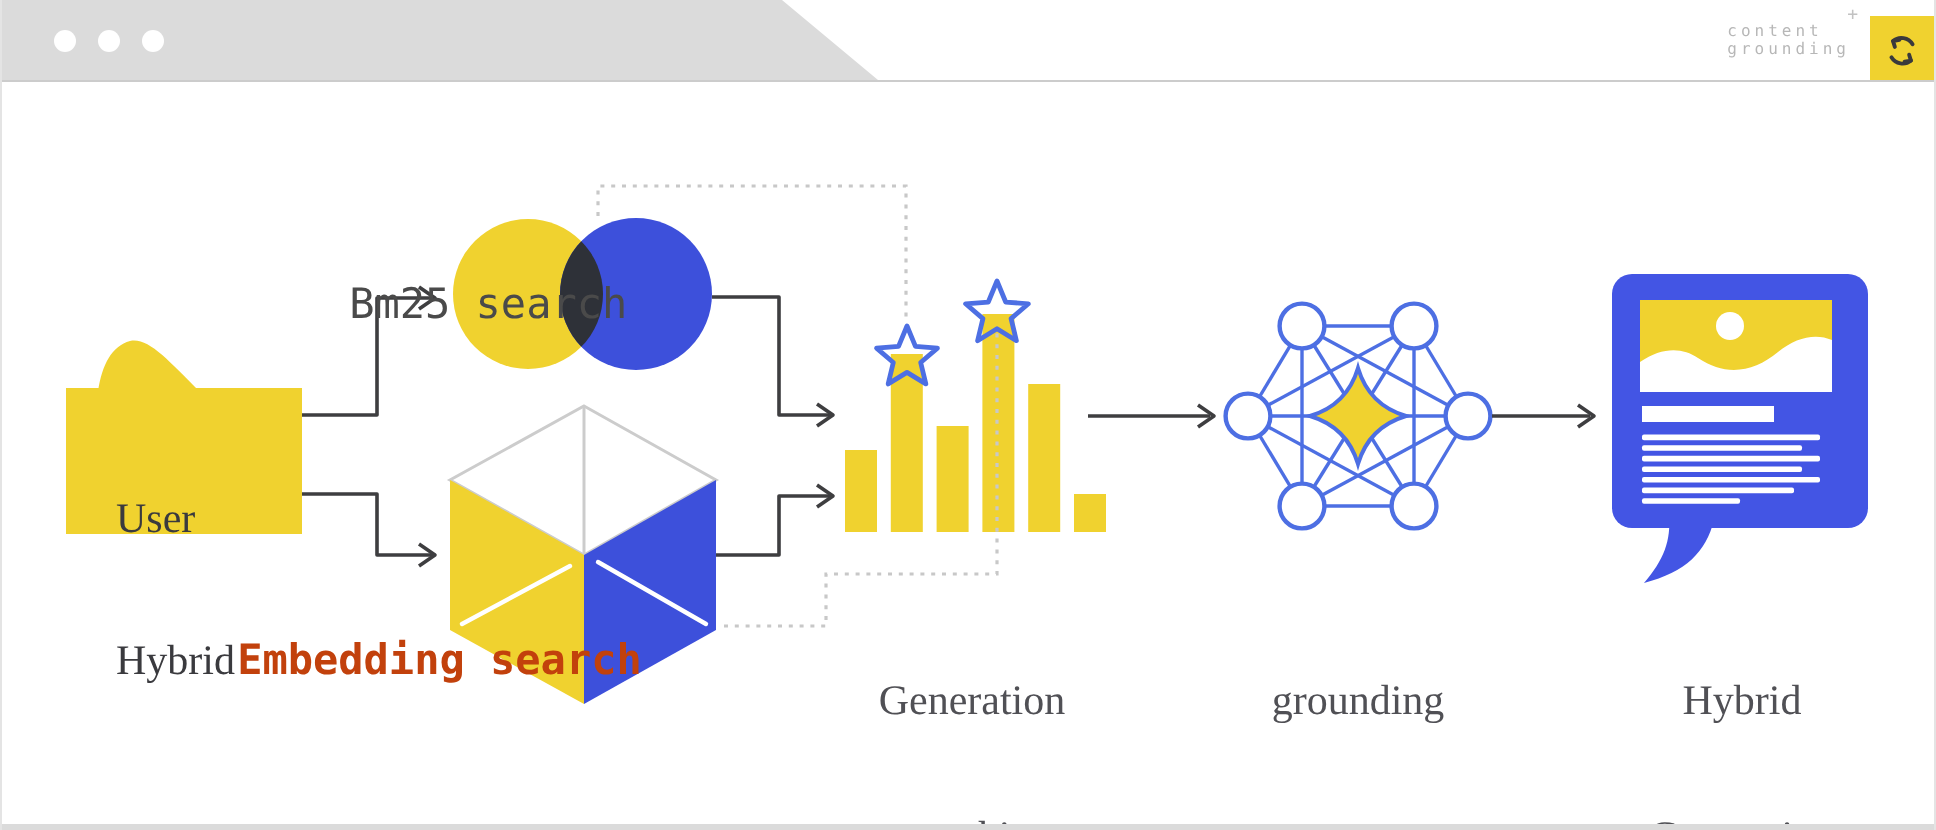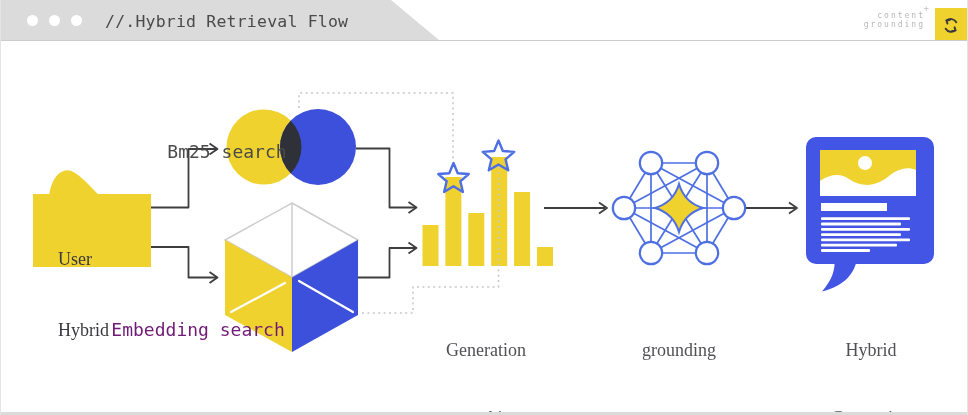--- a/index.html
+++ b/index.html
@@ -22,52 +22,51 @@
     position:absolute;top:40px;left:0;width:100%;height:1px;background:#cccccc;
   }
   .dot{
     position:absolute;top:14.5px;width:11px;height:11px;border-radius:50%;background:#ffffff;
   }
   .win-title{
     position:absolute;top:12px;left:104px;font-size:16.5px;color:#4a4a4a;
     letter-spacing:0.2px;white-space:pre;
   }
   .brand{
-    position:absolute;top:11px;right:42px;text-align:right;color:#b7b7b7;
+    position:absolute;top:11px;right:42px;text-align:left;color:#b7b7b7;
     font-size:8px;line-height:9px;letter-spacing:2px;font-family:"DejaVu Sans Mono",monospace;
   }
   .brand-mark{
     position:absolute;top:3px;right:38px;color:#c2c2c2;font-size:9px;letter-spacing:0;
   }
   .sync-badge{
     position:absolute;top:8px;right:0;width:32px;height:33px;background:#F0D22F;
     display:flex;align-items:center;justify-content:center;
   }
   
   .lbl{
-    position:absolute;color:#505055;font-size:18px;line-height:22.5px;white-space:pre;
+    position:absolute;color:#505055;font-size:21px;line-height:22.5px;white-space:pre;
   }
   .lbl .ln{display:block;font-family:Liberation Serif, serif;}
   .center{text-align:center;}
   .bottom-strip{
     position:absolute;bottom:0;left:0;width:100%;height:3px;background:#dbdbdb;
   }
   svg{position:absolute;top:0;left:0;}
 </style>
 </head>
 <body>
 
 <div id="canvas">
 
   <div class="titlebar">
     <div class="titlebar-shape"></div>
     <div class="dot" style="left:25.5px"></div>
     <div class="dot" style="left:47.5px"></div>
     <div class="dot" style="left:69.5px"></div>
-    <span class="win-title">//.Hybrid Retrieval Flow</span>
     <span class="brand-mark">+</span>
     <div class="brand">
       <span class="ln">content</span><br>
       <span class="ln">grounding</span>
     </div>
     <div class="sync-badge">
       <svg width="26" height="26" viewBox="0 0 32 32" style="position:static">
         <g fill="none" stroke="#3a3a3c" stroke-width="2.4" stroke-linecap="round">
           <path d="M22.5,12.5 A8,8 0 0 0 10.5,10.5"></path>
           <path d="M10.5,10.5 l3.9,-0.7 M10.5,10.5 l1.1,3.6"></path>
@@ -193,21 +192,21 @@
 
   <div class="lbl" style="left:123px;top:118px;color:#4a4a4a;">
     <span>Bm25 search</span>
   </div>
 
   <div class="lbl" style="left:57px;top:201px;color:#3a3a3e;line-height:23.5px;">
     <span class="ln">User</span>
     <span class="ln">Hybrid</span>
   </div>
 
-  <div class="lbl" style="left:67px;top:296px;color:#701a75;">
+  <div class="lbl" style="left:67px;top:296px;color:#c2410c;font-weight:bold;">
     <span>Embedding search</span>
   </div>
 
   <div class="lbl center" style="left:400px;top:294px;width:170px;">
     <span class="ln">Generation</span>
     <span class="ln">reranking</span>
   </div>
 
   <div class="lbl center" style="left:598px;top:294px;width:160px;">
     <span class="ln">grounding</span>

